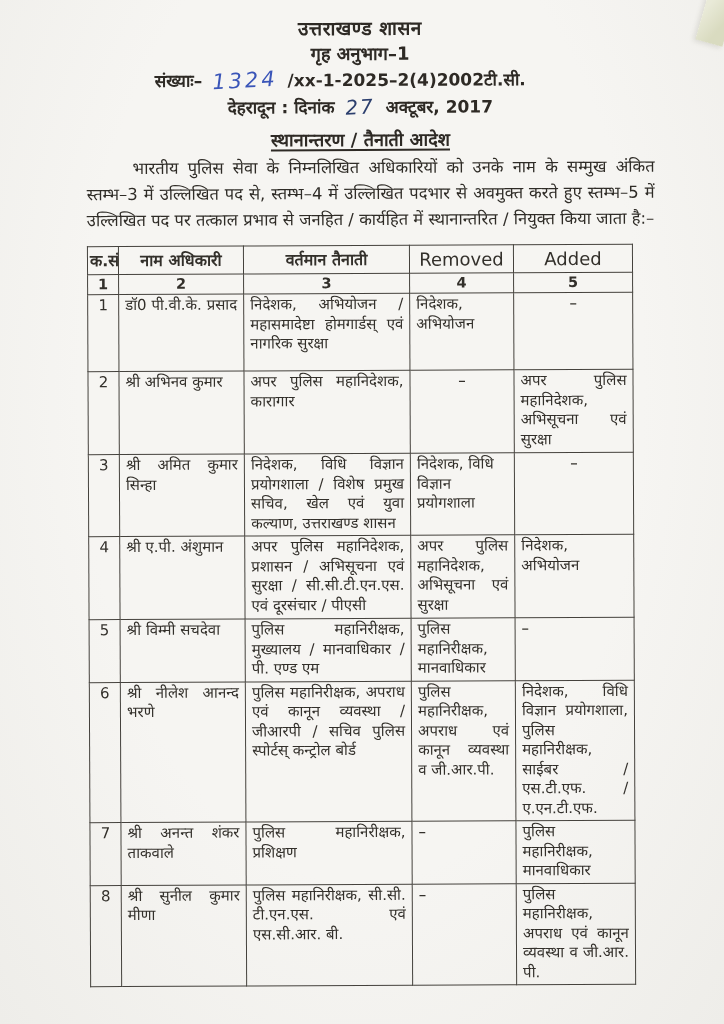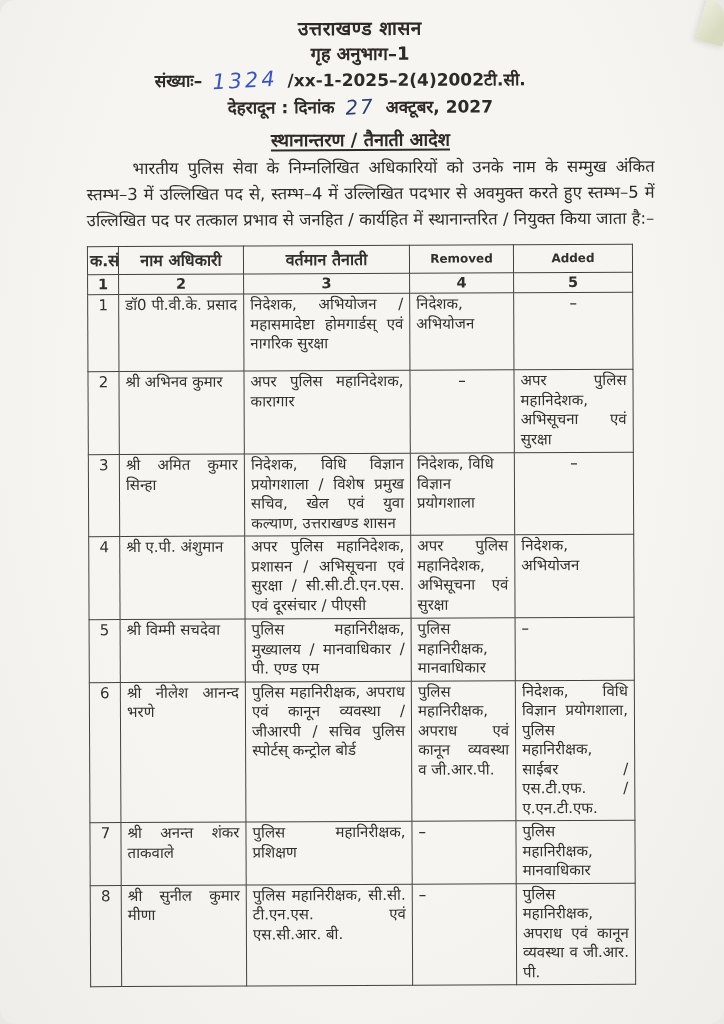--- a/index.html
+++ b/index.html
@@ -5,21 +5,20 @@
   html,body{margin:0;padding:0;}
   body{
     width:724px;height:1024px;overflow:hidden;
     background:#e9e8e4;
     font-family:"DejaVu Sans",sans-serif;
   }
   .paper{
     position:relative;width:724px;height:1024px;overflow:hidden;
     background:radial-gradient(ellipse at 50% 38%, #f6f5f2 55%, #eeede9 100%);
     color:#33302b;
-    border-radius:15px;
   }
   .doc{
     position:absolute;top:0;left:0;width:724px;
     transform:rotate(-0.25deg);
     padding-top:16px;
   }
   .crease{
     position:absolute;top:-8px;right:-6px;width:28px;height:52px;
     background:linear-gradient(115deg,#e9ead8 20%,#d9dbc0 70%);
     transform:rotate(16deg);
@@ -48,21 +47,21 @@
   table.order{
     margin:12px 0 0 88px;width:545px;
     border-collapse:collapse;table-layout:fixed;
     font-size:15px;line-height:19.5px;font-weight:500;color:#33302b;
   }
   table.order th, table.order td{
     border:1.2px solid #45423d;vertical-align:top;
     padding:1px 6px 2px 6px;overflow:hidden;
   }
   tr.hdr th{font-size:16px;font-weight:700;text-align:center;vertical-align:middle;padding:2px 2px;}
-  tr.hdr th.latin{font-family:"DejaVu Sans",sans-serif;font-weight:700;font-size:12px;}
+  tr.hdr th.latin{font-family:"DejaVu Sans",sans-serif;font-weight:400;font-size:18px;}
   tr.colnum th{font-size:14.5px;font-weight:700;text-align:center;padding:0;line-height:18px;}
   td.sn{text-align:center;padding-top:2px;}
   td.txt{text-align:justify;margin-top:40px;}
   td.cen{text-align:left;}
   td.dash-c{text-align:center;}
   td.dash-l{text-align:left;}
 </style>
 </head>
 <body>
 
@@ -76,21 +75,21 @@
 
     <div class="numline c">
       <span>संख्याः–</span>
       <span class="hw hw-num" style="color: rgb(58, 85, 184);">1324</span>
       <span>/xx-1-2025–2(4)2002टी.सी.</span>
     </div>
 
     <div class="dateline c">
       <span>देहरादून : दिनांक</span>
       <span class="hw hw-date" style="color: rgb(44, 63, 110);">27</span>
-      <span>अक्टूबर, 2027</span>
+      <span>अक्टूबर, 2017</span>
     </div>
 
     <div class="subject c">स्थानान्तरण / तैनाती आदेश</div>
 
     <p class="para">भारतीय पुलिस सेवा के निम्नलिखित अधिकारियों को उनके नाम के सम्मुख अंकित स्तम्भ–3 में उल्लिखित पद से, स्तम्भ–4 में उल्लिखित पदभार से अवमुक्त करते हुए स्तम्भ–5 में उल्लिखित पद पर तत्काल प्रभाव से जनहित / कार्यहित में स्थानान्तरित / नियुक्त किया जाता है:–</p>
 
     <table class="order">
       <colgroup>
         <col style="width:31px">
           <col style="width:125px">

